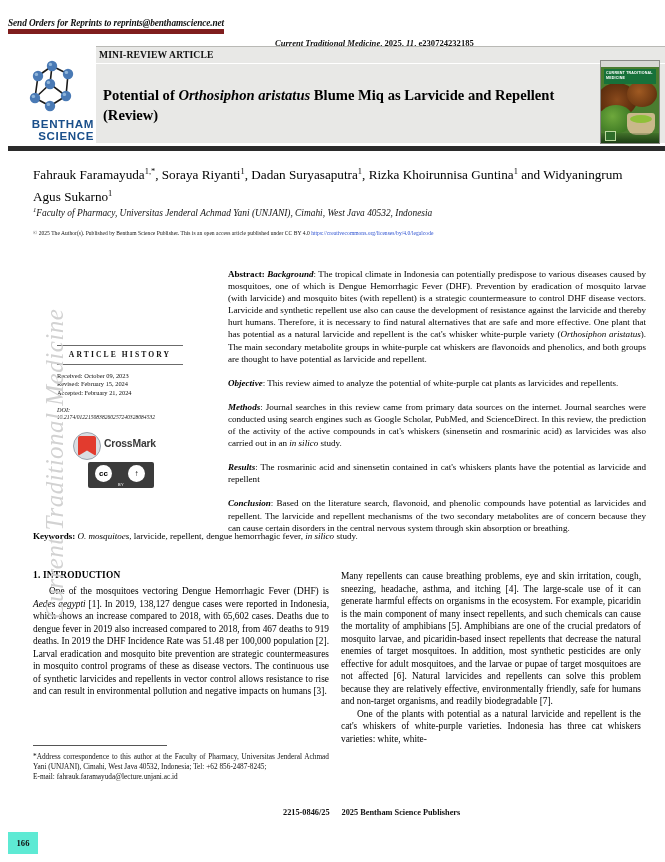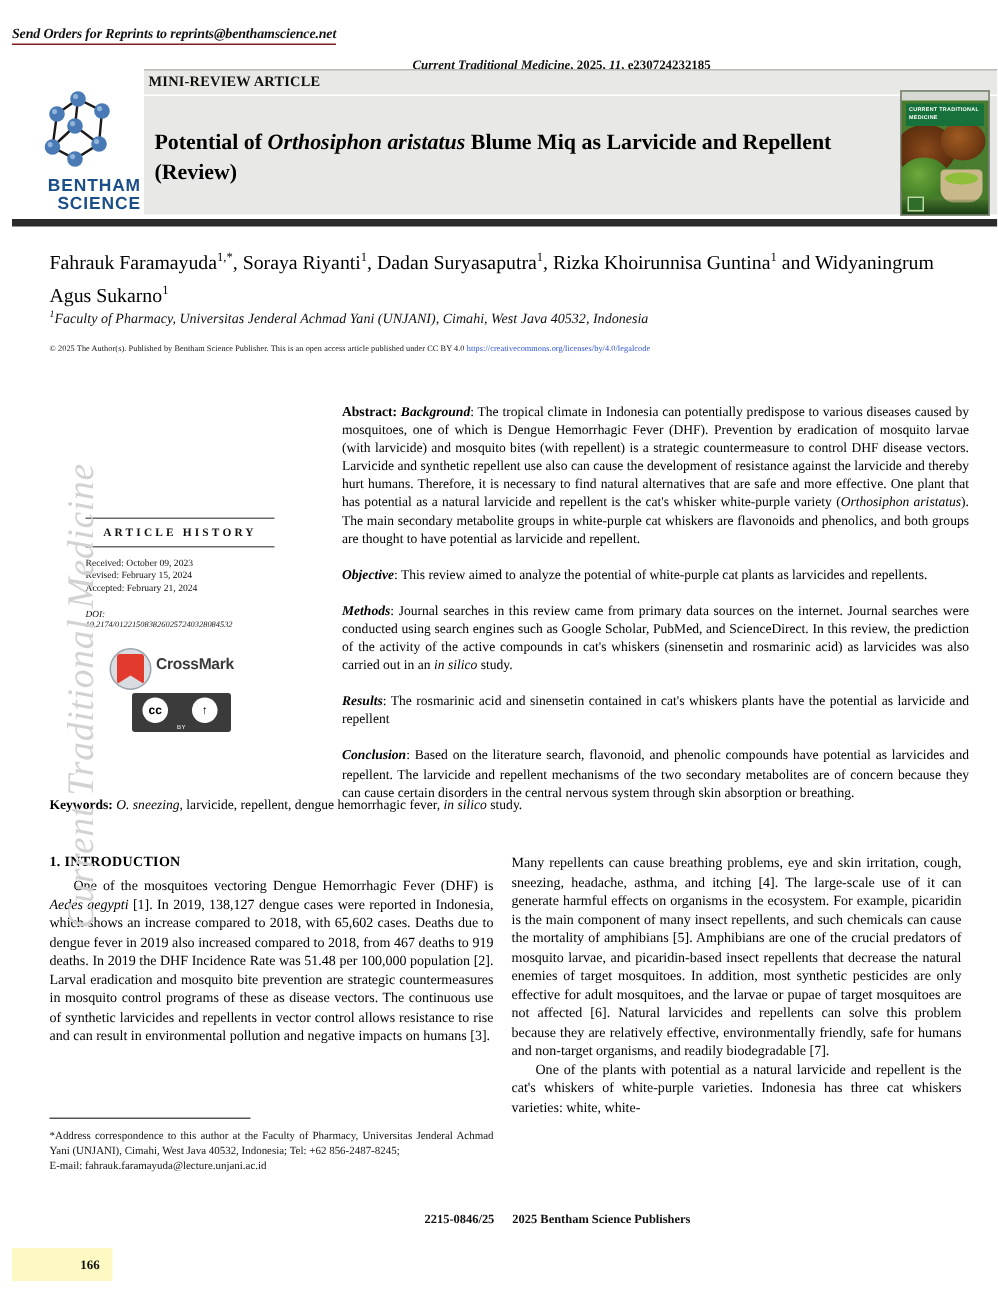--- a/index.html
+++ b/index.html
@@ -23,21 +23,21 @@
   .reprint-line {
     position: absolute;
     left: 8px;
     top: 18px;
     font-family: "Liberation Serif", serif;
     font-weight: bold;
     font-style: italic;
     font-size: 9.3px;
     letter-spacing: -0.1px;
     color: #111;
-    border-bottom: 1px solid #7f1d1d;
+    border-bottom: 5px solid #7f1d1d;
     padding-bottom: 1px;
     white-space: nowrap;
   }
 
   
   .journal-line {
     position: absolute;
     left: 275px;
     top: 38px;
     font-size: 8.6px;
@@ -395,28 +395,27 @@
     letter-spacing: 0.5px;
     white-space: nowrap;
     text-align: center;
   }
   .pagenum {
     position: absolute;
     left: 8px;
     top: 832px;
     width: 30px;
     height: 22px;
-    background: #fef9c3;
+    background: #5eead4;
     display: flex;
     align-items: center;
     justify-content: center;
     font-size: 8.6px;
     font-weight: bold;
     color: #111;
-    padding-left: 37px;
   }
 </style>
 </head>
 <body>
 
 <div id="page">
 
   <div class="reprint-line">Send Orders for Reprints to reprints@benthamscience.net</div>
 
   <div class="journal-line">
@@ -514,21 +513,21 @@
 
     <p><span class="lbl">Objective</span><span>: This review aimed to analyze the potential of white-purple cat plants as larvicides and repellents.</span></p>
 
     <p><span class="lbl">Methods</span><span>: Journal searches in this review came from primary data sources on the internet. Journal searches were conducted using search engines such as Google Scholar, PubMed, and ScienceDirect. In this review, the prediction of the activity of the active compounds in cat's whiskers (sinensetin and rosmarinic acid) as larvicides was also carried out in an </span><i>in silico</i><span> study.</span></p>
 
     <p><span class="lbl">Results</span><span>: The rosmarinic acid and sinensetin contained in cat's whiskers plants have the potential as larvicide and repellent</span></p>
 
     <p><span class="lbl">Conclusion</span><span>: Based on the literature search, flavonoid, and phenolic compounds have potential as larvicides and repellent. The larvicide and repellent mechanisms of the two secondary metabolites are of concern because they can cause certain disorders in the central nervous system through skin absorption or breathing.</span></p>
   </div>
 
-  <div class="keywords"><b>Keywords:</b> <i>O. sneezing</i><span>, larvicide, repellent, dengue hemorrhagic fever, </span><i>in silico</i><span> study.</span></div>
+  <div class="keywords"><b>Keywords:</b> <i>O. mosquitoes</i><span>, larvicide, repellent, dengue hemorrhagic fever, </span><i>in silico</i><span> study.</span></div>
 
   <div class="sec-head">1. INTRODUCTION</div>
 
   <div class="col-left">
     <p><span>One of the mosquitoes vectoring Dengue Hemorrhagic Fever (DHF) is </span><i>Aedes aegypti</i><span> [1]. In 2019, 138,127 dengue cases were reported in Indonesia, which shows an increase compared to 2018, with 65,602 cases. Deaths due to dengue fever in 2019 also increased compared to 2018, from 467 deaths to 919 deaths. In 2019 the DHF Incidence Rate was 51.48 per 100,000 population [2]. Larval eradication and mosquito bite prevention are strategic countermeasures in mosquito control programs of these as disease vectors. The continuous use of synthetic larvicides and repellents in vector control allows resistance to rise and can result in environmental pollution and negative impacts on humans [3].</span></p>
   </div>
 
   <div class="col-right">
     <p style="text-indent:0">Many repellents can cause breathing problems, eye and skin irritation, cough, sneezing, headache, asthma, and itching [4]. The large-scale use of it can generate harmful effects on organisms in the ecosystem. For example, picaridin is the main component of many insect repellents, and such chemicals can cause the mortality of amphibians [5]. Amphibians are one of the crucial predators of mosquito larvae, and picaridin-based insect repellents that decrease the natural enemies of target mosquitoes. In addition, most synthetic pesticides are only effective for adult mosquitoes, and the larvae or pupae of target mosquitoes are not affected [6]. Natural larvicides and repellents can solve this problem because they are relatively effective, environmentally friendly, safe for humans and non-target organisms, and readily biodegradable [7].</p>
     <p>One of the plants with potential as a natural larvicide and repellent is the cat's whiskers of white-purple varieties. Indonesia has three cat whiskers varieties: white, white-</p>

